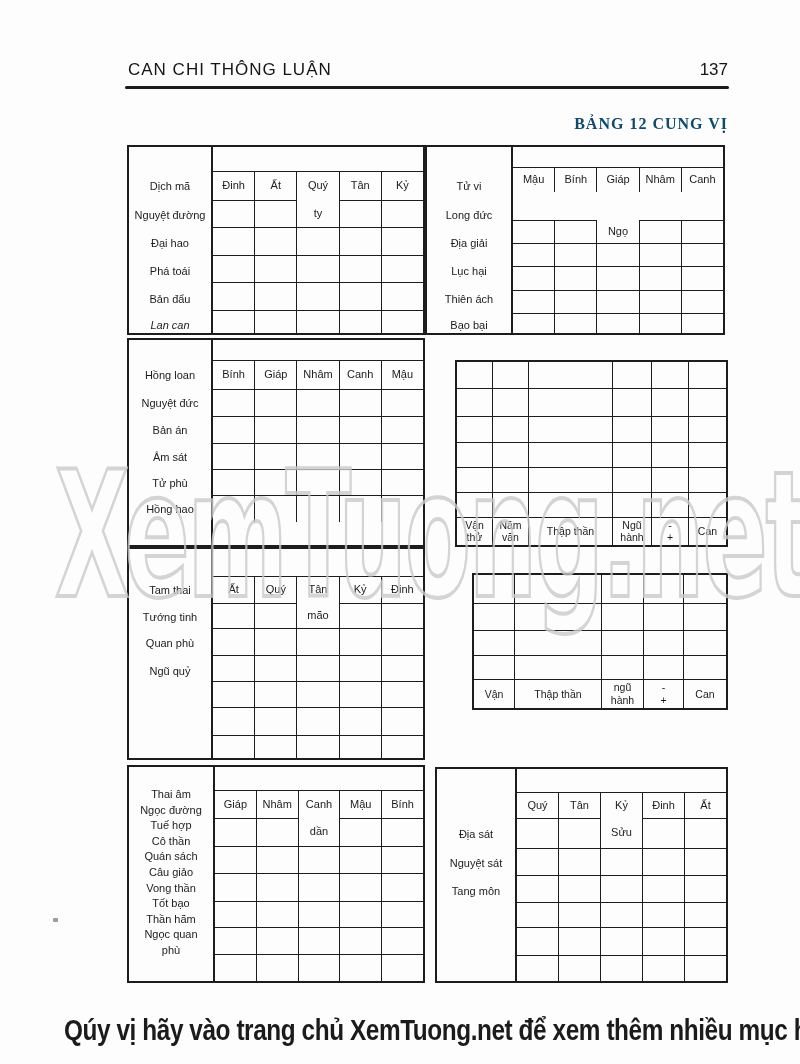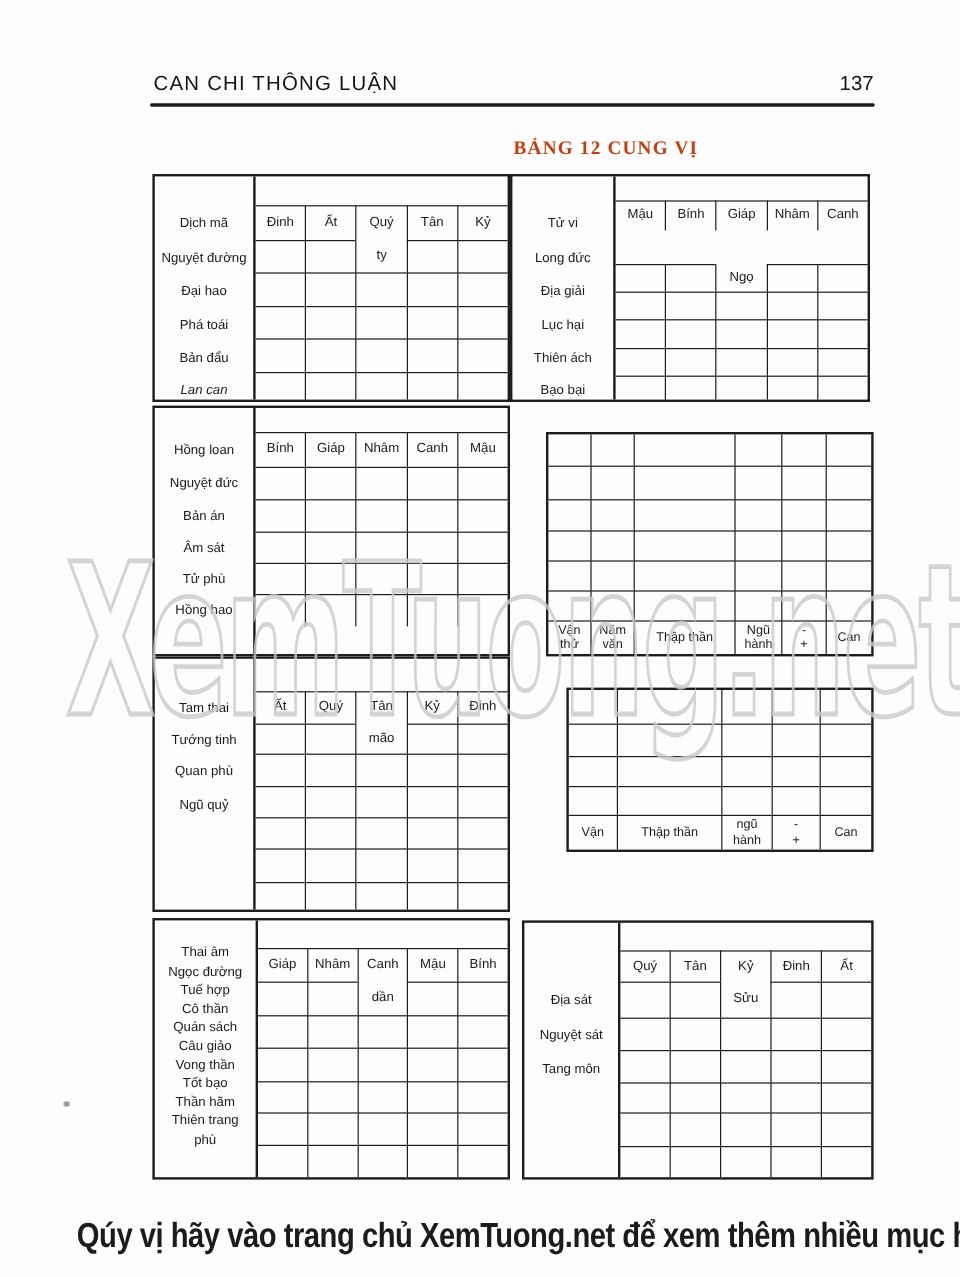--- a/index.html
+++ b/index.html
@@ -5,22 +5,22 @@
   html,body{margin:0;padding:0;background:#e9e9e9;}
   .page{
     position:relative;width:800px;height:1064px;margin:0 auto;
     background:#fdfdfd;overflow:hidden;
     font-family:"Liberation Sans","DejaVu Sans",sans-serif;color:#1a1a1a;
   }
   
   .hdr-title{position:absolute;left:128px;top:60px;font-size:17px;letter-spacing:1px;color:#151515;}
   .hdr-page{position:absolute;left:640px;top:60px;width:88px;text-align:right;font-size:17px;color:#151515;}
   .hdr-rule{position:absolute;left:125px;top:86px;width:604px;height:3px;background:#1c1c1c;border-radius:2px;}
-  .caption{position:absolute;left:428px;top:115px;width:300px;
-    font-family:"Liberation Serif","DejaVu Serif",serif;font-weight:bold;font-size:16px;letter-spacing:1px;color:#c2410c;}
+  .caption{position:absolute;left:428px;top:115px;width:300px;text-align:right;
+    font-family:"Liberation Serif","DejaVu Serif",serif;font-weight:bold;font-size:16px;letter-spacing:1px;color:#0c4a6e;}
   
   #tables{position:absolute;left:0;top:0;width:659px;height:1064px;z-index:1;}
   .ltable{position:absolute;display:flex;border:2px solid #1d1d1d;box-sizing:border-box;background:#fdfdfd;}
   .lblcol{position:relative;border-right:2px solid #1d1d1d;box-sizing:border-box;flex:none;}
   .lbl{position:absolute;left:0;width:100%;text-align:center;transform:translateY(-50%);
     font-size:11px;line-height:12px;white-space:nowrap;color:#1b1b1b;}
   .stack{padding-top:20px;text-align:center;font-size:11px;color:#1b1b1b;}
   .stackline{line-height:15.6px;white-space:nowrap;}
   .grid{flex:1;display:flex;flex-direction:column;}
   .grow{display:flex;box-sizing:border-box;}
@@ -297,21 +297,21 @@
           <div class="stack">
             <div class="stackline">Thai âm</div>
             <div class="stackline">Ngọc đường</div>
             <div class="stackline">Tuế hợp</div>
             <div class="stackline">Cô thần</div>
             <div class="stackline">Quán sách</div>
             <div class="stackline">Câu giảo</div>
             <div class="stackline">Vong thần</div>
             <div class="stackline">Tốt bạo</div>
             <div class="stackline">Thần hãm</div>
-            <div class="stackline">Thiên trang</div>
+            <div class="stackline">Ngọc quan</div>
             <div class="stackline">phù</div>
           </div>
         </div>
         <div class="grid">
           <div class="grow" style="height: 23px;">
             <div class="cell band"></div>
           </div>
           <div class="grow" style="height: 29px;">
             <div class="cell first">Giáp</div>
             <div class="cell">Nhâm</div>

